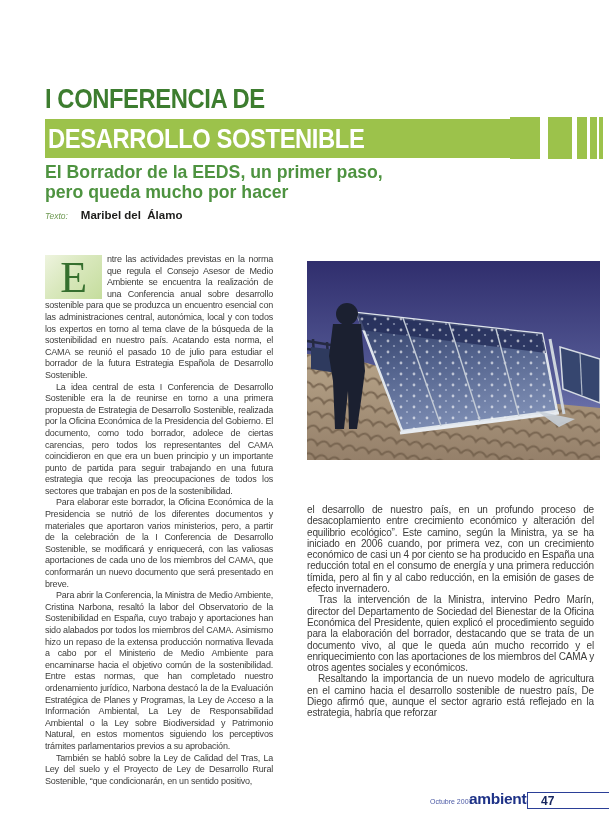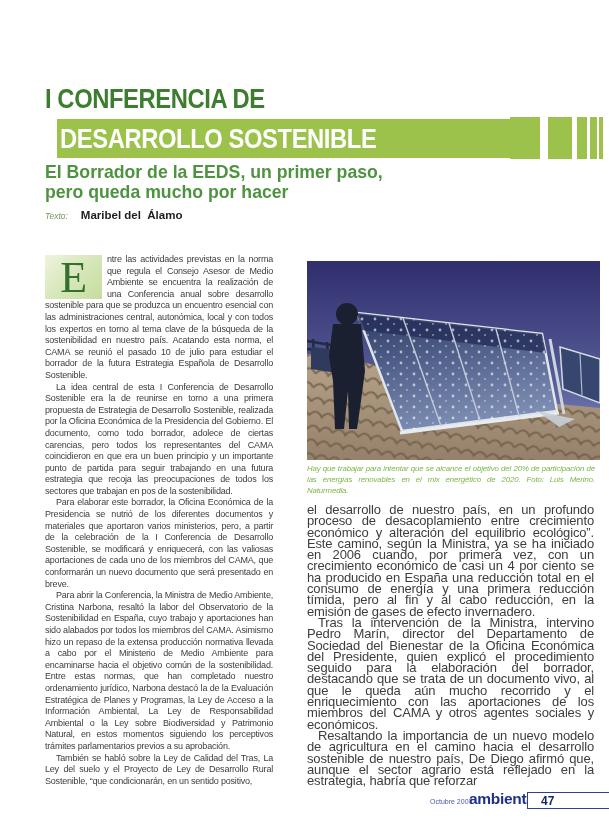--- a/index.html
+++ b/index.html
@@ -10,21 +10,21 @@
     -webkit-font-smoothing:antialiased;
   }
   
   .title-line1{
     position:absolute;left:45px;top:83px;
     font-size:28px;font-weight:bold;color:#3d7d2f;
     transform:scaleX(0.85);transform-origin:left center;
     letter-spacing:-0.5px;white-space:nowrap;
   }
   .title-bar{
-    position:absolute;left:57px;top:119px;width:478px;height:39px;
+    position:absolute;left:45px;top:119px;width:478px;height:39px;
     background:#9cc24b;
   }
   .title-bar span{
     position:absolute;left:3px;top:4px;
     font-size:28px;font-weight:bold;color:#ffffff;
     transform:scaleX(0.85);transform-origin:left center;
     letter-spacing:-0.5px;white-space:nowrap;
   }
   .fade-blocks{position:absolute;top:117px;height:42px;}
   .fade-block{position:absolute;top:0;height:100%;background:#9cc24b;}
@@ -39,21 +39,21 @@
     transform:scaleX(0.93);transform-origin:left top;white-space:nowrap;
   }
   .byline{position:absolute;left:45px;top:205px;white-space:pre;}
   .byline .lbl{font-style:italic;font-size:8.5px;color:#6f9a53;}
   .byline .author{font-size:11.5px;font-weight:bold;color:#1d1d1b;margin-left:13px;}
   
   .col{position:absolute;color:#3d3d3b;text-align:justify;}
   .col p{margin:0;}
   .col p + p{text-indent:11px;}
   .col1{left:45px;top:254px;width:228px;font-size:9px;line-height:11.6px;letter-spacing:-0.2px;}
-  .col2{left:307px;top:504px;width:287px;font-size:13px;line-height:11.3px;letter-spacing:-0.15px;}
+  .col2{left:307px;top:504px;width:287px;font-size:10px;line-height:11.3px;letter-spacing:-0.15px;}
   .dropcap-box{
     float:left;width:57px;height:44px;margin:1px 5px 0 0;
     background:linear-gradient(135deg,#eef4df 0%,#d9e8bd 45%,#c5dd9d 100%);
     text-align:center;
   }
   .dropcap-box .letter{
     font-family:"Liberation Serif","DejaVu Serif",serif;
     font-size:44px;line-height:46px;color:#356f2e;font-weight:normal;
   }
   
@@ -167,21 +167,20 @@
         <line x1="243" y1="78" x2="257" y2="153" stroke="#cdd4dc" stroke-width="3"></line>
         <polygon points="230,150 268,158 252,166" fill="#c8cfd8" opacity="0.9"></polygon>
       </g>
 
       <g fill="#1b2030">
         <circle cx="40" cy="53" r="11"></circle>
         <polygon points="26,63 54,63 58,110 54,140 50,168 42,168 41,130 37,168 28,168 26,120 22,95"></polygon>
       </g>
     </svg>
   </div>
-  <div class="caption">Hay que trabajar para intentar que se alcance el objetivo del 20% de participación de las energías renovables en el mix energético de 2020. Foto: Luis Merino. Naturmedia.</div>
 
   <div class="col col2">
     <p>el desarrollo de nuestro país, en un profundo proceso de desacoplamiento entre crecimiento económico y alteración del equilibrio ecológico”. Este camino, según la Ministra, ya se ha iniciado en 2006 cuando, por primera vez, con un crecimiento económico de casi un 4 por ciento se ha producido en España una reducción total en el consumo de energía y una primera reducción tímida, pero al fin y al cabo reducción, en la emisión de gases de efecto invernadero.</p>
     <p>Tras la intervención de la Ministra, intervino Pedro Marín, director del Departamento de Sociedad del Bienestar de la Oficina Económica del Presidente, quien explicó el procedimiento seguido para la elaboración del borrador, destacando que se trata de un documento vivo, al que le queda aún mucho recorrido y el enriquecimiento con las aportaciones de los miembros del CAMA y otros agentes sociales y económicos.</p>
     <p>Resaltando la importancia de un nuevo modelo de agricultura en el camino hacia el desarrollo sostenible de nuestro país, De Diego afirmó que, aunque el sector agrario está reflejado en la estrategia, habría que reforzar</p>
   </div>
 
   <div class="footer-issue">Octubre 2007</div>
   <div class="footer-mag">ambienta</div>
   <div class="footer-pagebox">

